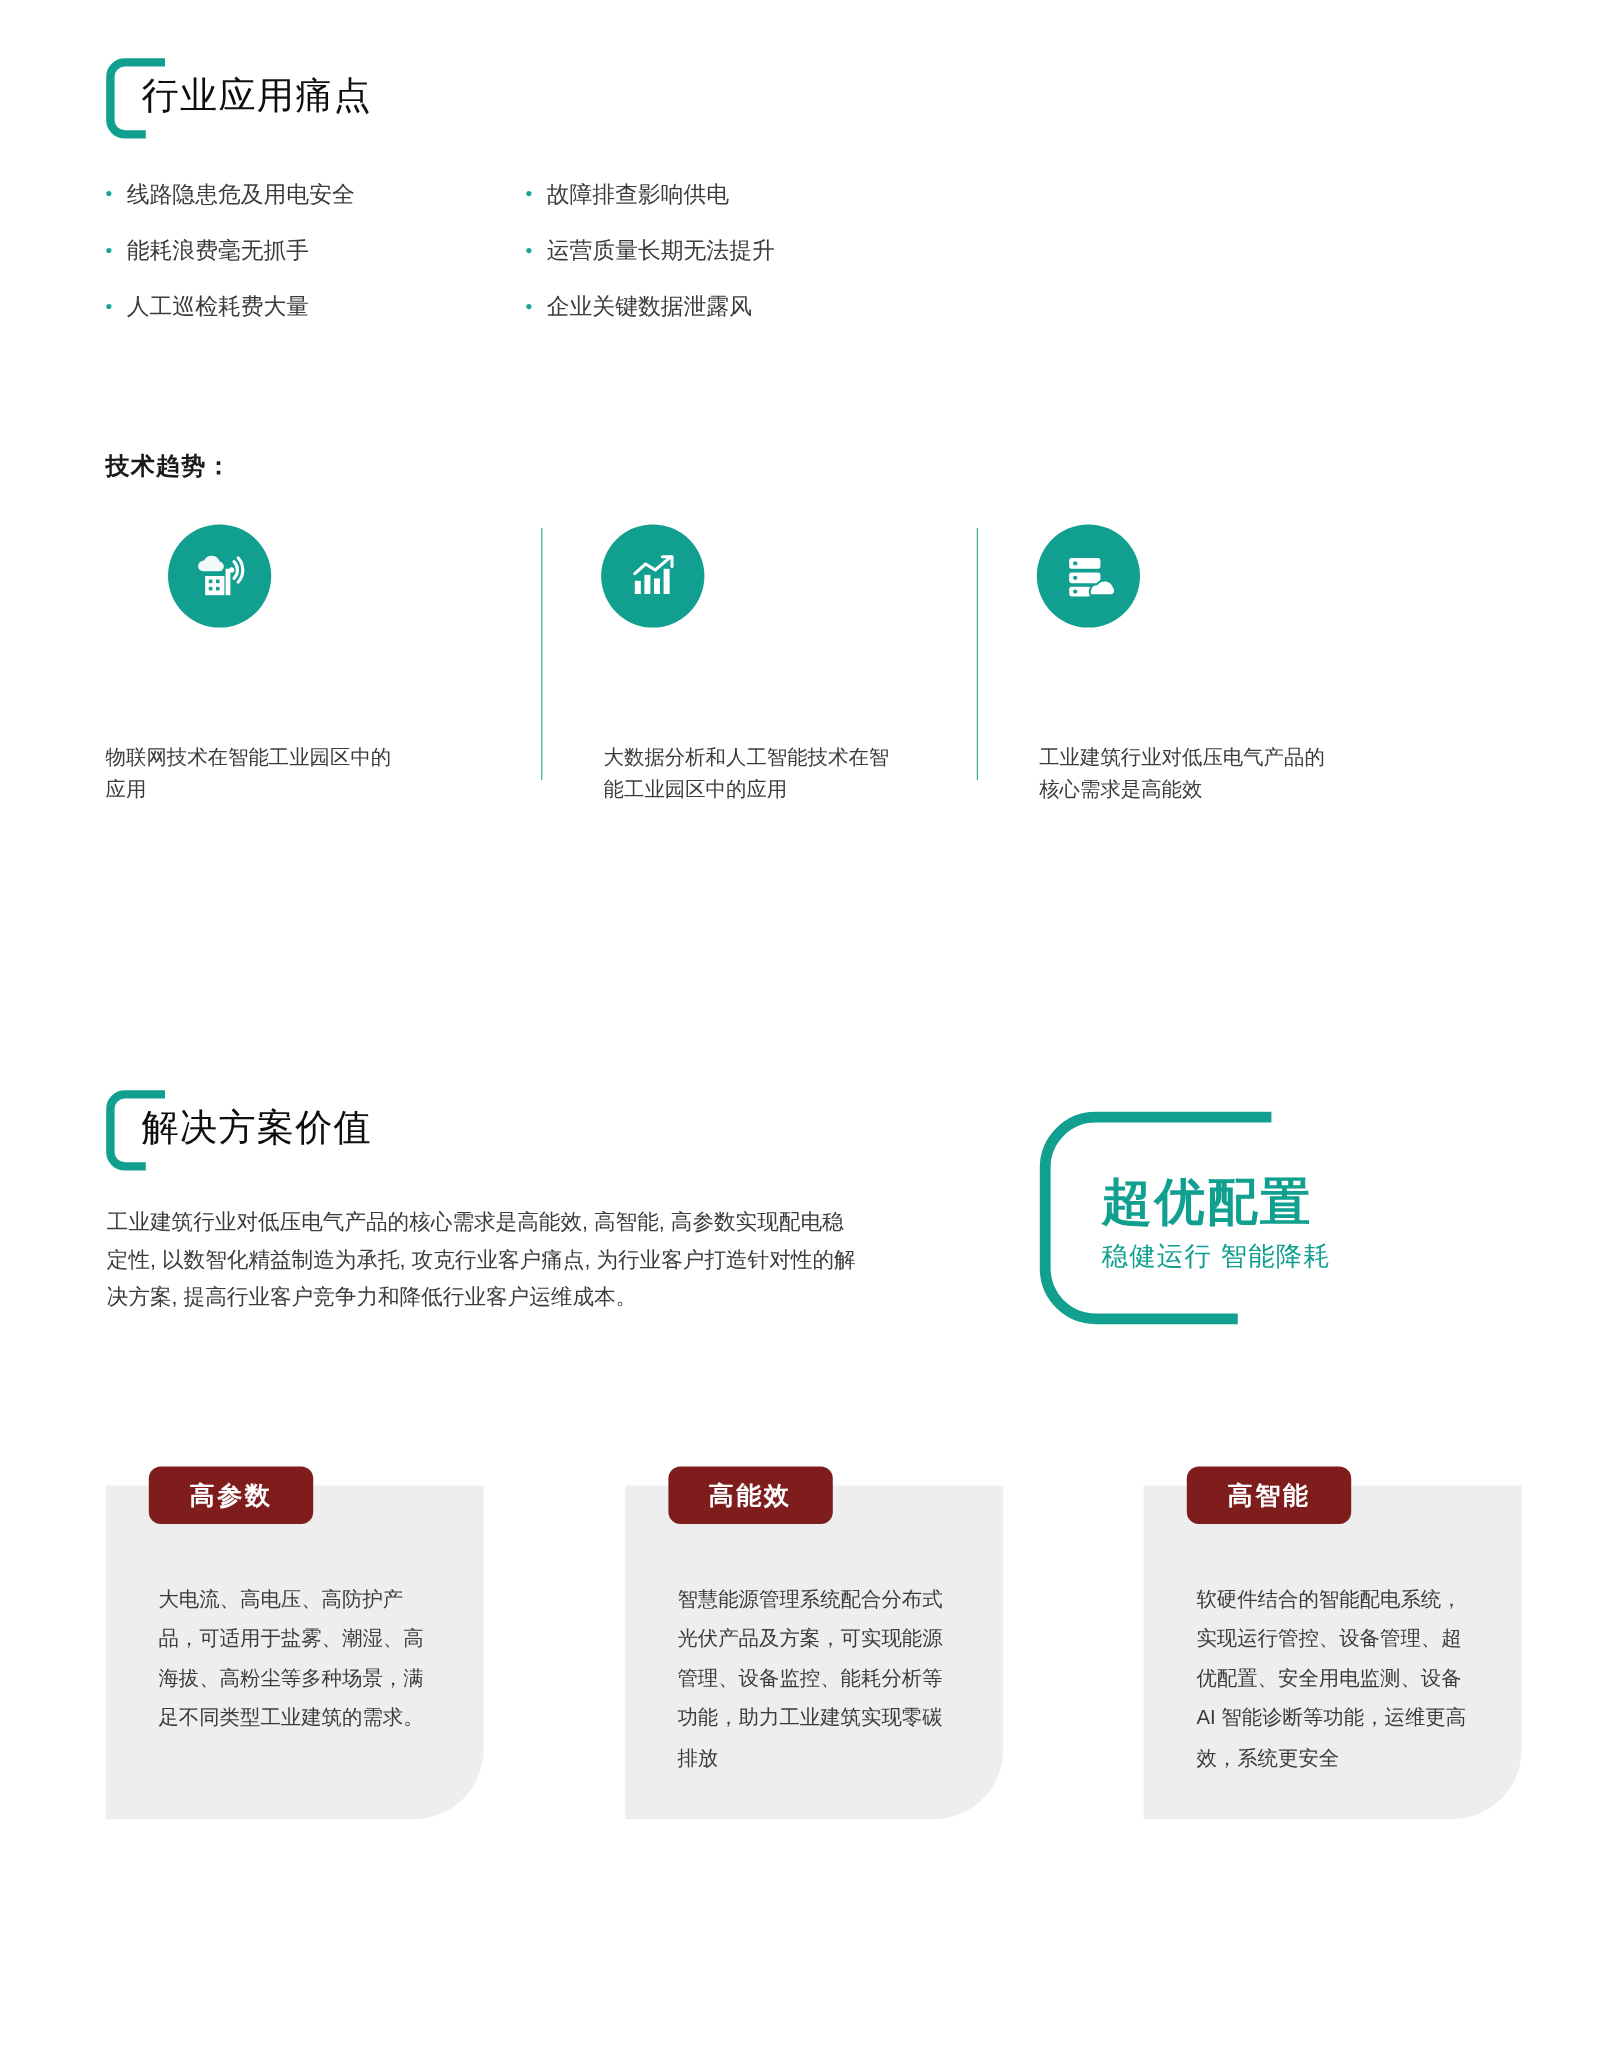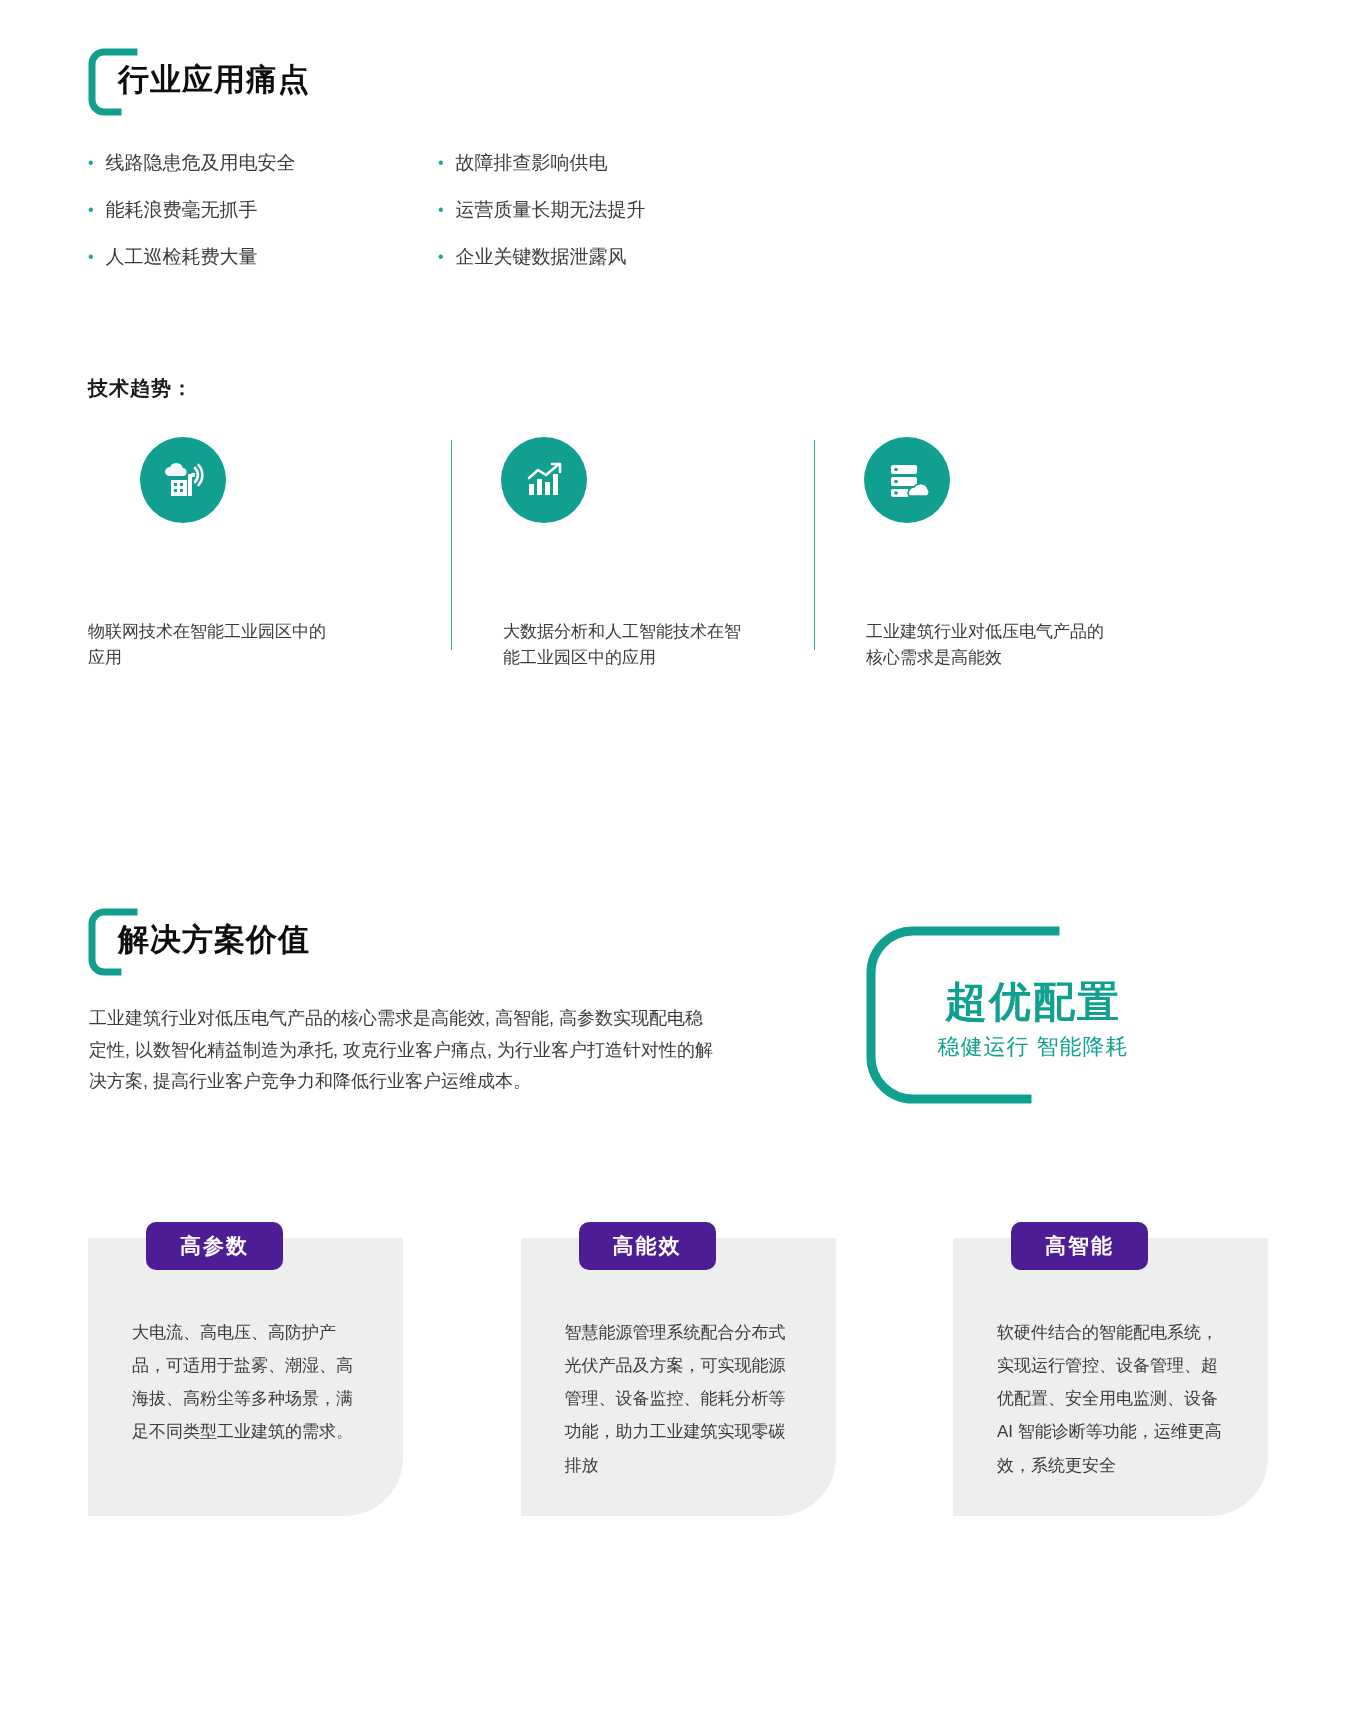--- a/index.html
+++ b/index.html
@@ -23,21 +23,21 @@
     align-items: center;
   }
   .bracket {
     position: relative;
     width: 52px;
     height: 68px;
   }
   .bracket svg { display: block; }
   .section-title {
     font-size: 31px;
-    font-weight: bold;
+    font-weight: normal;
     color: #0e0e0e;
     letter-spacing: 1px;
     margin-left: -22px;
     padding-bottom: 4px;
   }
 
   
   .painpoints {
     position: absolute;
     left: 88px;
@@ -128,21 +128,20 @@
     position: absolute;
     left: 865px;
     top: 925px;
     width: 200px;
     height: 180px;
   }
   .badge-text {
     position: absolute;
     left: 918px;
     top: 978px;
-    text-align: center;
     width: 230px;
   }
   .badge-main {
     font-size: 42px;
     font-weight: bold;
     color: #11a08f;
     letter-spacing: 2px;
     line-height: 1.15;
   }
   .badge-sub {
@@ -165,23 +164,23 @@
     position: relative;
     width: 315px;
     min-height: 265px;
     background: #eeeeee;
     border-bottom-right-radius: 58px;
     border-top-left-radius: 0px;
     padding: 0;
   }
   .card-tab {
     position: absolute;
-    left: 58px;
+    left: 36px;
     top: -16px;
-    background: #4c1d95;
+    background: #7f1d1d;
     color: #ffffff;
     font-size: 21px;
     font-weight: bold;
     padding: 10px 34px;
     border-radius: 10px;
     letter-spacing: 2px;
     white-space: nowrap;
   }
   .card-body {
     padding: 78px 34px 34px 44px;

